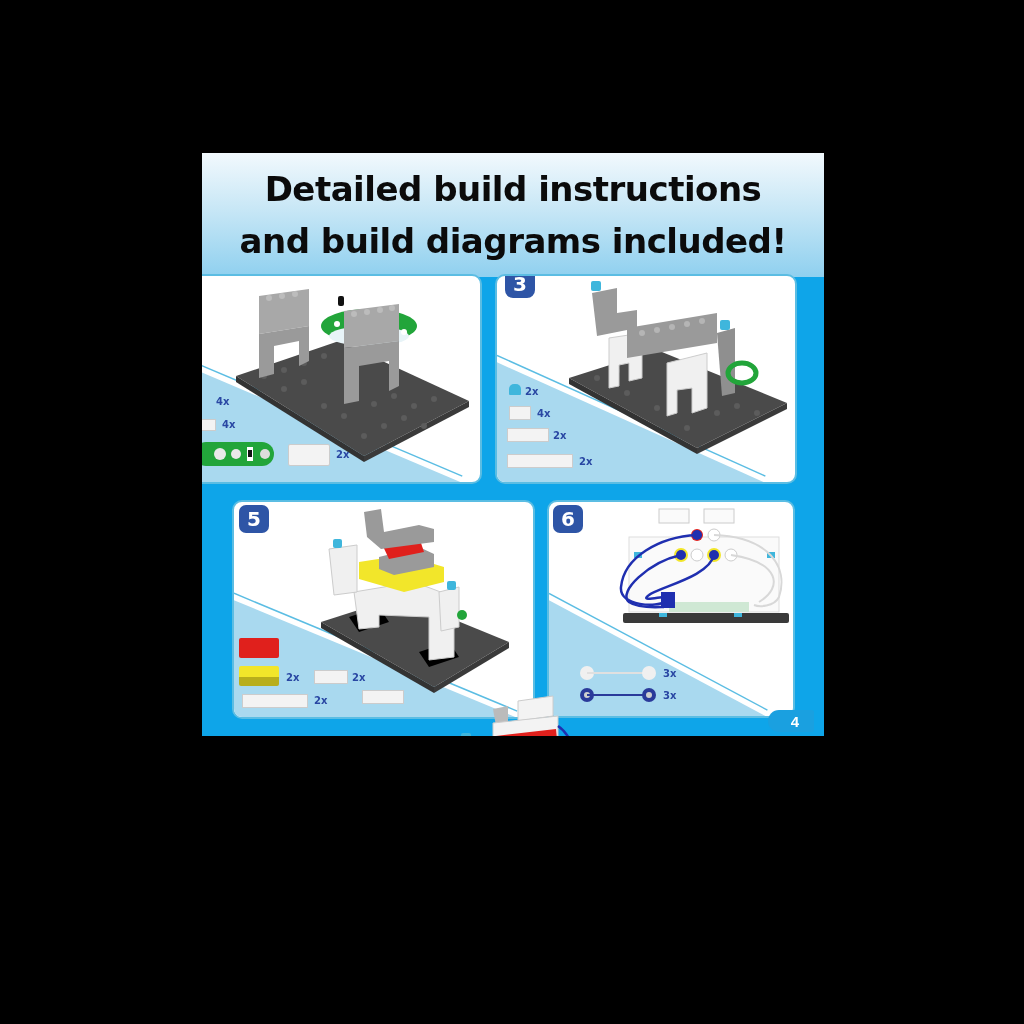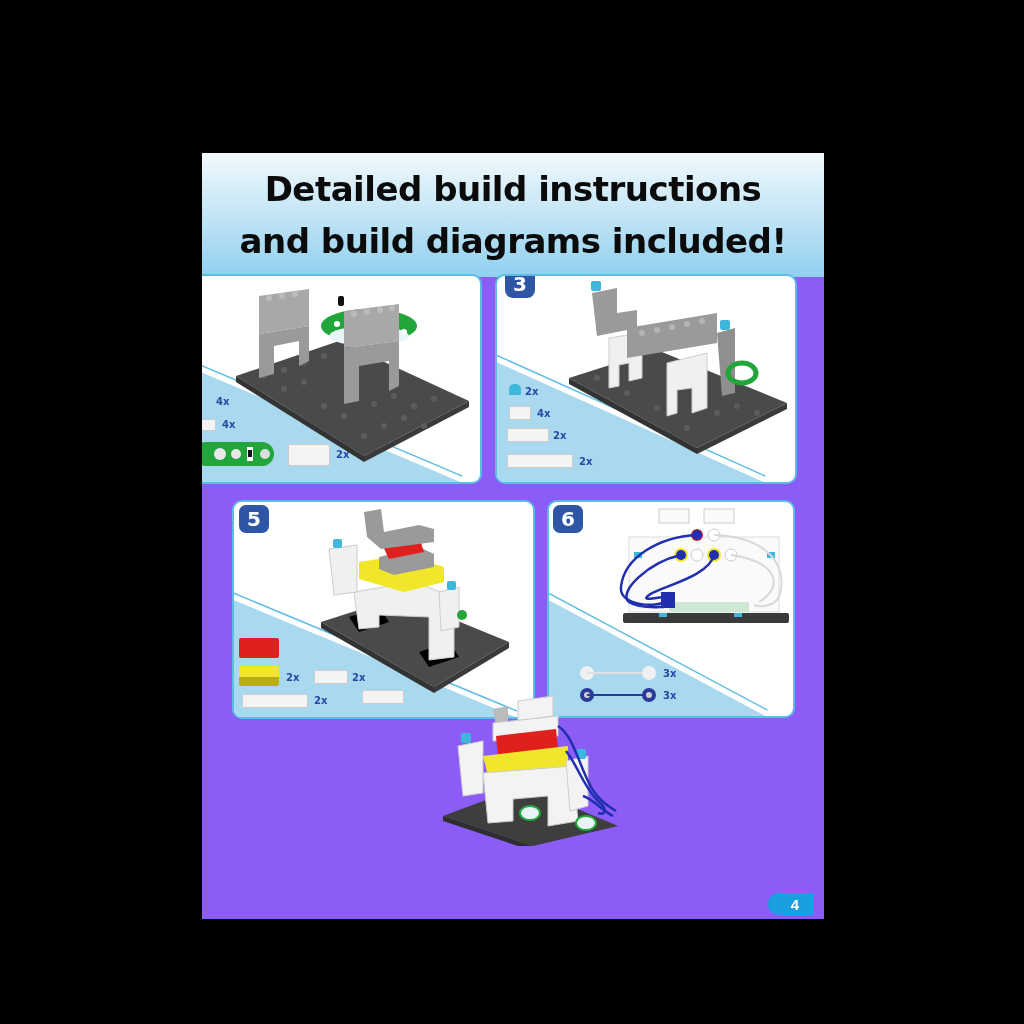--- a/index.html
+++ b/index.html
@@ -1,17 +1,17 @@
 <!DOCTYPE html>
 <html><head>
 <meta charset="utf-8">
 <style>
   html, body { margin:0; padding:0; }
   body { width:1024px; height:1024px; background:#000; position:relative; overflow:hidden; font-family:"Liberation Sans", sans-serif; }
-  .page { position:absolute; left:202px; top:153px; width:622px; height:766px; background:#8b5cf6; overflow:hidden;text-decoration:underline; }
+  .page { position:absolute; left:202px; top:153px; width:622px; height:583px; background:#0ea5e9; overflow:hidden;text-decoration:underline; }
   .banner { position:absolute; left:0; top:0; width:622px; height:124px;
     background:linear-gradient(to bottom, #f2f9fd 0%, #c8e7f6 45%, #8fd0ef 100%);
     display:flex; flex-direction:column; align-items:center; justify-content:center; }
   .banner .line { font-family:"DejaVu Sans", sans-serif; font-weight:bold; color:#0b0b0b; font-size:34px; line-height:52px; letter-spacing:-0.5px; white-space:nowrap; }
   .panel { position:absolute; border:2px solid #5bbde3; border-radius:10px; background:#fff; overflow:hidden; box-sizing:border-box; }
   .panel .parts-bg { position:absolute; left:0; bottom:0; width:100%; height:100%; }
   .step-badge { position:absolute; width:30px; height:28px; background:#2e55a6; color:#fff; font-weight:bold; font-size:20px;
     display:flex; align-items:center; justify-content:center; border-radius:0 0 8px 8px; z-index:3; font-family:"DejaVu Sans", sans-serif; }
   .step-badge.full { border-radius:7px; }
   .count { position:absolute; color:#2947a3; font-weight:bold; font-size:10px; font-family:"DejaVu Sans", sans-serif; }

